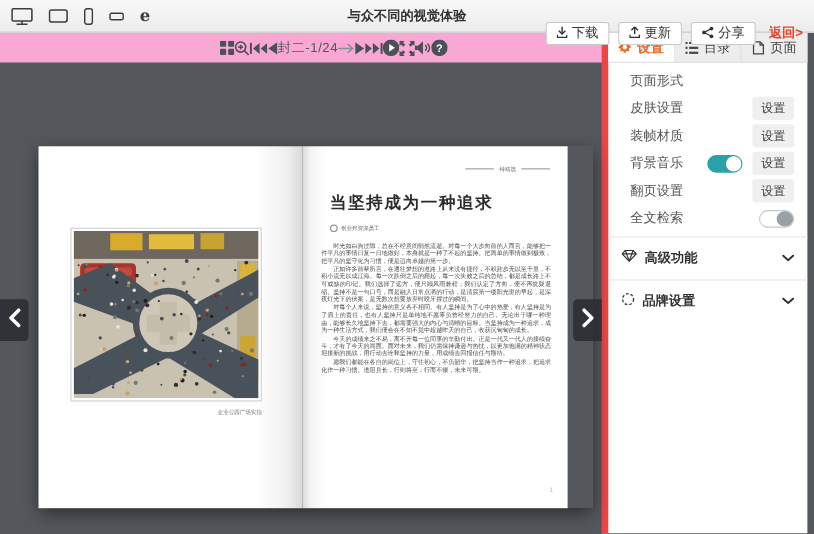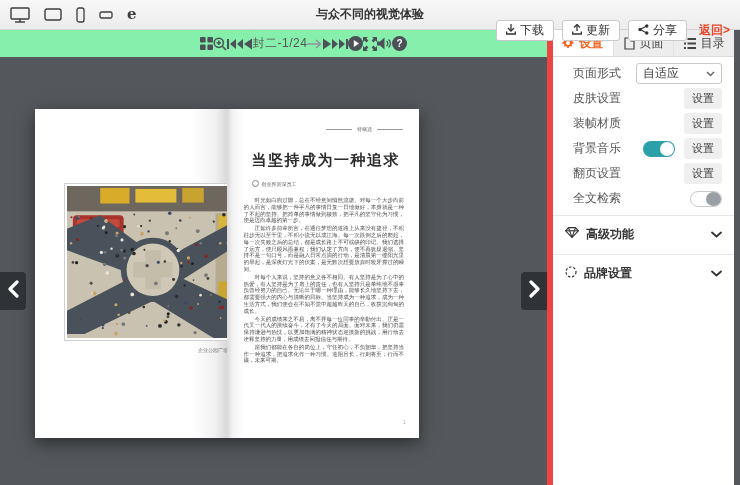--- a/index.html
+++ b/index.html
@@ -14,28 +14,28 @@
   .bar-title { position:absolute; left:0; right:0; text-align:center; font-size:12px; font-weight:bold; color:#333; pointer-events:none; }
   .bar-right { margin-left:auto; display:flex; align-items:center; gap:8px; position:relative; z-index:2;margin-top:32px; }
   .tb-btn { display:flex; align-items:center; gap:4px; background:#fff; border:1px solid #c9c9c9; border-radius:3px; height:21px; padding:0 9px; font-size:12px; color:#333; cursor:pointer; }
   .back-link { font-size:12px; font-weight:bold; color:#e8472b; margin-left:4px; cursor:pointer; }
 
   
   .main { display:flex; height:455px; }
   .stage-col { width:547px; display:flex; flex-direction:column; }
 
   
-  .toolbar { height:27px; background:#86efac; display:flex; align-items:center; justify-content:center; padding-left:60px; }
+  .toolbar { height:27px; background:#f9a8d4; display:flex; align-items:center; justify-content:center; padding-left:60px; }
   .t-ico { display:flex; align-items:center; color:#4b5157; cursor:pointer; }
   .t-ico svg { display:block; }
   .page-label { font-size:12px; color:#555; letter-spacing:.5px; cursor:default; }
 
   
   .stage { position:relative; flex:1; background:#54585c; }
-  .book { position:absolute; left:35px; top:52px; width:384px; height:329px; display:flex; box-shadow:0 5px 16px rgba(0,0,0,.5); }
+  .book { position:absolute; left:35px; top:76px; width:504px; height:329px; display:flex; box-shadow:0 5px 16px rgba(0,0,0,.5); }
   .page { position:relative; height:100%; }
   .page-l { width:240px; background:linear-gradient(to right,#ffffff 0%,#ffffff 82%,#f0f0f0 94%,#d9d9d9 100%); }
   .page-r { width:241px; background:linear-gradient(to right,#d9d9d9 0%,#f3f3f3 3%,#ffffff 9%); }
 
   .photo-frame { position:absolute; left:29px; top:74px; width:174px; height:158px; background:#fff; border:1px solid #cfcfcf; padding:2px; }
   .photo-frame svg { display:block; width:100%; height:100%; }
   .photo-caption { position:absolute; left:29px; top:238px; width:174px; text-align:right; font-size:5px; color:#777; }
 
   .sec-label { position:absolute; top:17px; right:16px; display:flex; align-items:center; gap:5px; }
   .sec-label .ln { width:26px; height:1px; background:#9a9a9a; }
@@ -394,55 +394,47 @@
         <span>
             <svg width="12" height="12" viewBox="0 0 12 12" fill="#f26522">
               <path d="M6 0l1 .2.3 1.3.9.4 1.2-.7.9.9-.7 1.2.4.9 1.3.3.2 1-.2 1-1.3.3-.4.9.7 1.2-.9.9-1.2-.7-.9.4-.3 1.3-1 .2-1-.2-.3-1.3-.9-.4-1.2.7-.9-.9.7-1.2-.4-.9L.5 7 .3 6l.2-1 1.3-.3.4-.9-.7-1.2.9-.9 1.2.7.9-.4L4.8.2z"></path>
               <circle cx="6" cy="6" r="2" fill="#fff"></circle>
             </svg>
           </span>
         <span>设置</span>
       </div>
       <div class="tab">
         <span>
-            <svg width="11" height="13" viewBox="0 0 11 13" fill="none" stroke="#444" stroke-width="1.2">
-              <path d="M1 1h6l3 3v8H1z"></path>
-              <path d="M7 1v3h3"></path>
-            </svg>
-          </span>
-        <span>页面</span>
-      </div>
-      <div class="tab">
-        <span>
             <svg width="12" height="11" viewBox="0 0 12 11" fill="#444">
               <rect x="0" y="0" width="2" height="2"></rect>
               <rect x="3.5" y="0" width="8.5" height="2"></rect>
               <rect x="0" y="4.5" width="2" height="2"></rect>
               <rect x="3.5" y="4.5" width="8.5" height="2"></rect>
               <rect x="0" y="9" width="2" height="2"></rect>
               <rect x="3.5" y="9" width="8.5" height="2"></rect>
             </svg>
           </span>
         <span>目录</span>
       </div>
+      <div class="tab">
+        <span>
+            <svg width="11" height="13" viewBox="0 0 11 13" fill="none" stroke="#444" stroke-width="1.2">
+              <path d="M1 1h6l3 3v8H1z"></path>
+              <path d="M7 1v3h3"></path>
+            </svg>
+          </span>
+        <span>页面</span>
+      </div>
     </div>
 
     <div class="panel">
 
 
       <div class="srow">
         <span>页面形式</span>
-        <span class="ctrl">
-            <span class="sel">
-              <span>自适应</span>
-              <svg width="9" height="6" viewBox="0 0 9 6" fill="none" stroke="#666" stroke-width="1.5">
-                <polyline points="1,1 4.5,4.5 8,1"></polyline>
-              </svg>
-            </span>
-          </span>
       </div>
       <div class="srow">
         <span>皮肤设置</span>
         <span class="ctrl">
             <span class="btn-set">设置</span>
           </span>
       </div>
       <div class="srow">
         <span>装帧材质</span>
         <span class="ctrl">

